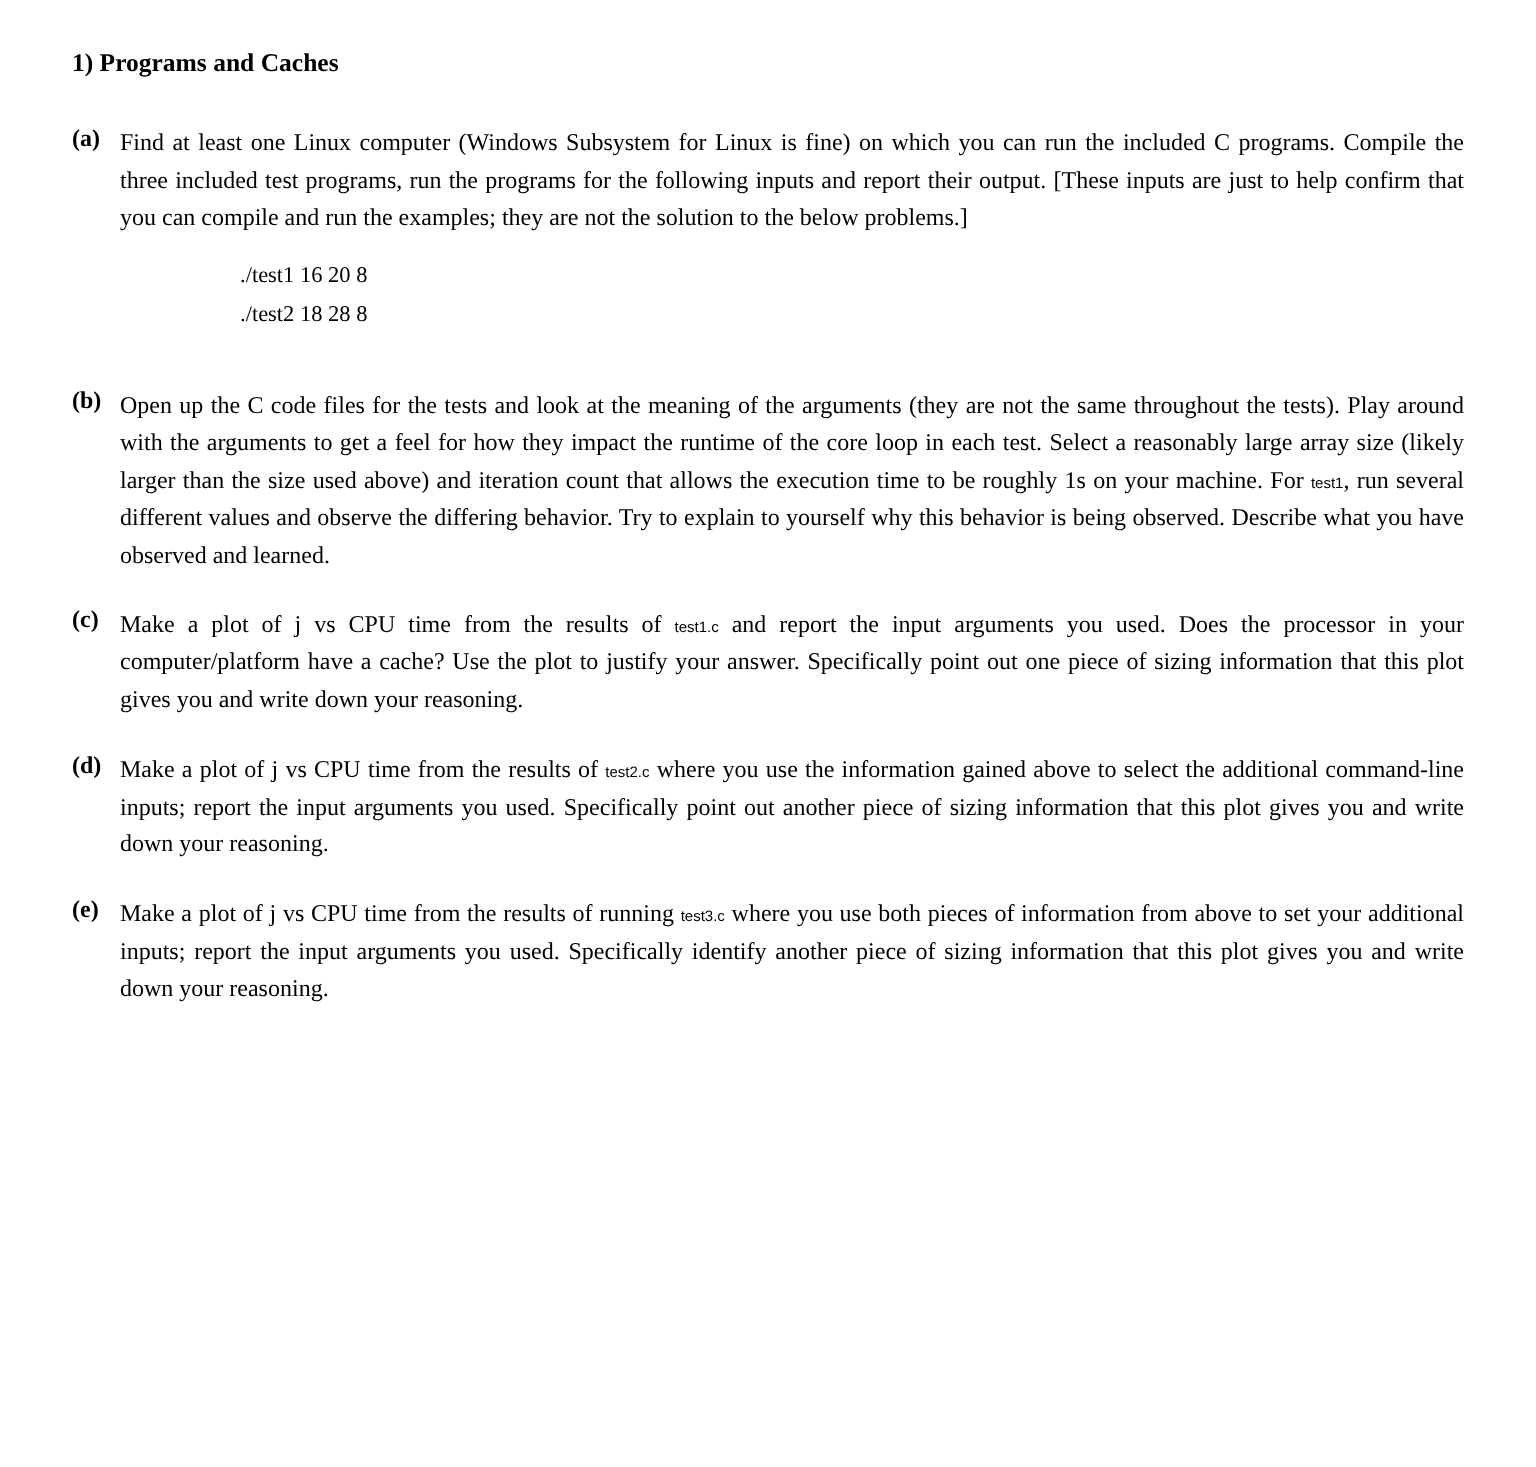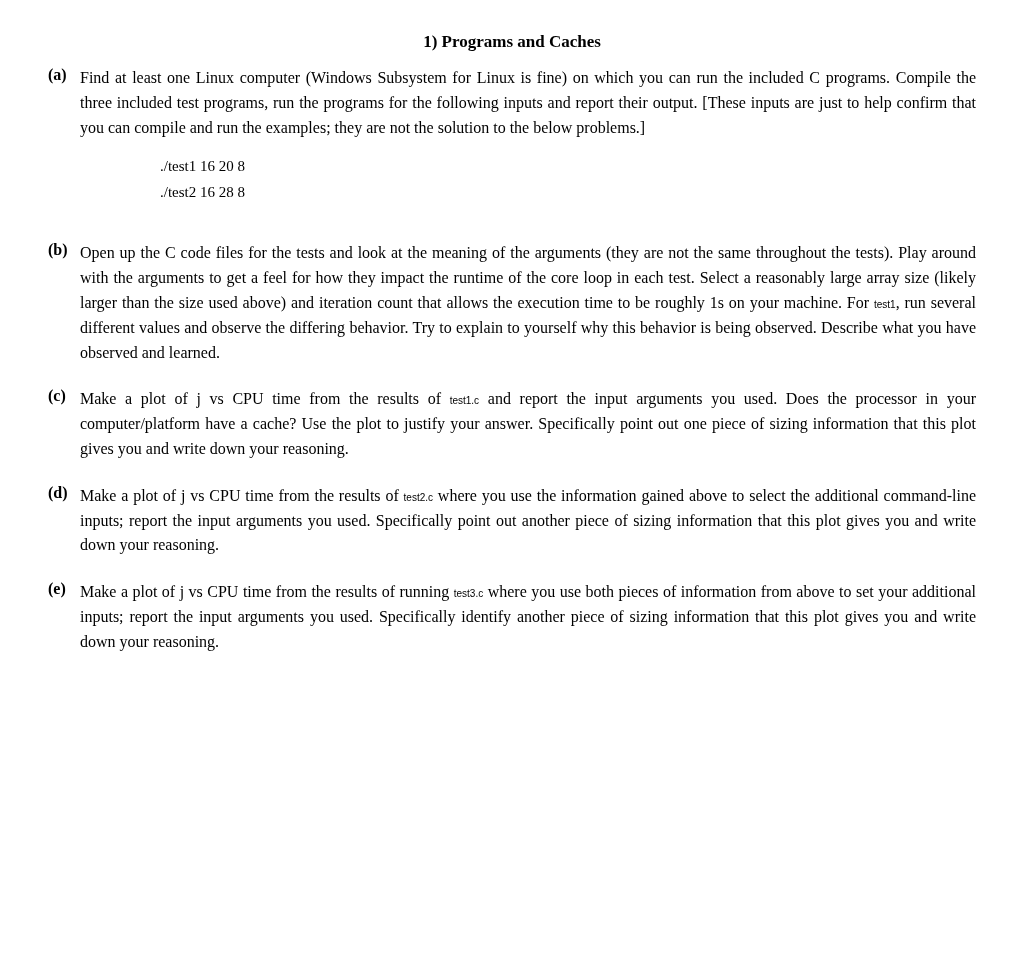--- a/index.html
+++ b/index.html
@@ -14,22 +14,21 @@
       font-size: 16px;
       color: #000000;
       padding: 32px 48px 48px 48px;
       max-width: 1024px;
       min-height: 978px;
     }
 
     .section-title {
       font-weight: bold;
       font-size: 17px;
-      margin-bottom: 14px;
-      text-align: center;
+      margin-bottom: 32px;
     }
 
     .problem-list {
       list-style: none;
       padding: 0;
     }
 
     .problem-item {
       display: flex;
       align-items: flex-start;
@@ -67,21 +66,21 @@
 <h1 class="section-title">1) Programs and Caches</h1>
 
 <ul class="problem-list">
 
   <li class="problem-item">
     <span class="problem-label">(a)</span>
     <div class="problem-content">
       <span>Find at least one Linux computer (Windows Subsystem for Linux is fine) on which you can run the included C programs. Compile the three included test programs, run the programs for the following inputs and report their output. [These inputs are just to help confirm that you can compile and run the examples; they are not the solution to the below problems.]</span>
       <div class="code-block">
         <div>./test1 16 20 8</div>
-        <div>./test2 16 28 8</div>
+        <div>./test2 18 28 8</div>
       </div>
     </div>
   </li>
 
   <li class="problem-item">
     <span class="problem-label">(b)</span>
     <div class="problem-content">
       Open up the C code files for the tests and look at the meaning of the arguments (they are not the same throughout the tests). Play around with the arguments to get a feel for how they impact the runtime of the core loop in each test. Select a reasonably large array size (likely larger than the size used above) and iteration count that allows the execution time to be roughly 1s on your machine. For <code>test1</code>, run several different values and observe the differing behavior. Try to explain to yourself why this behavior is being observed. Describe what you have observed and learned.
     </div>
   </li>

